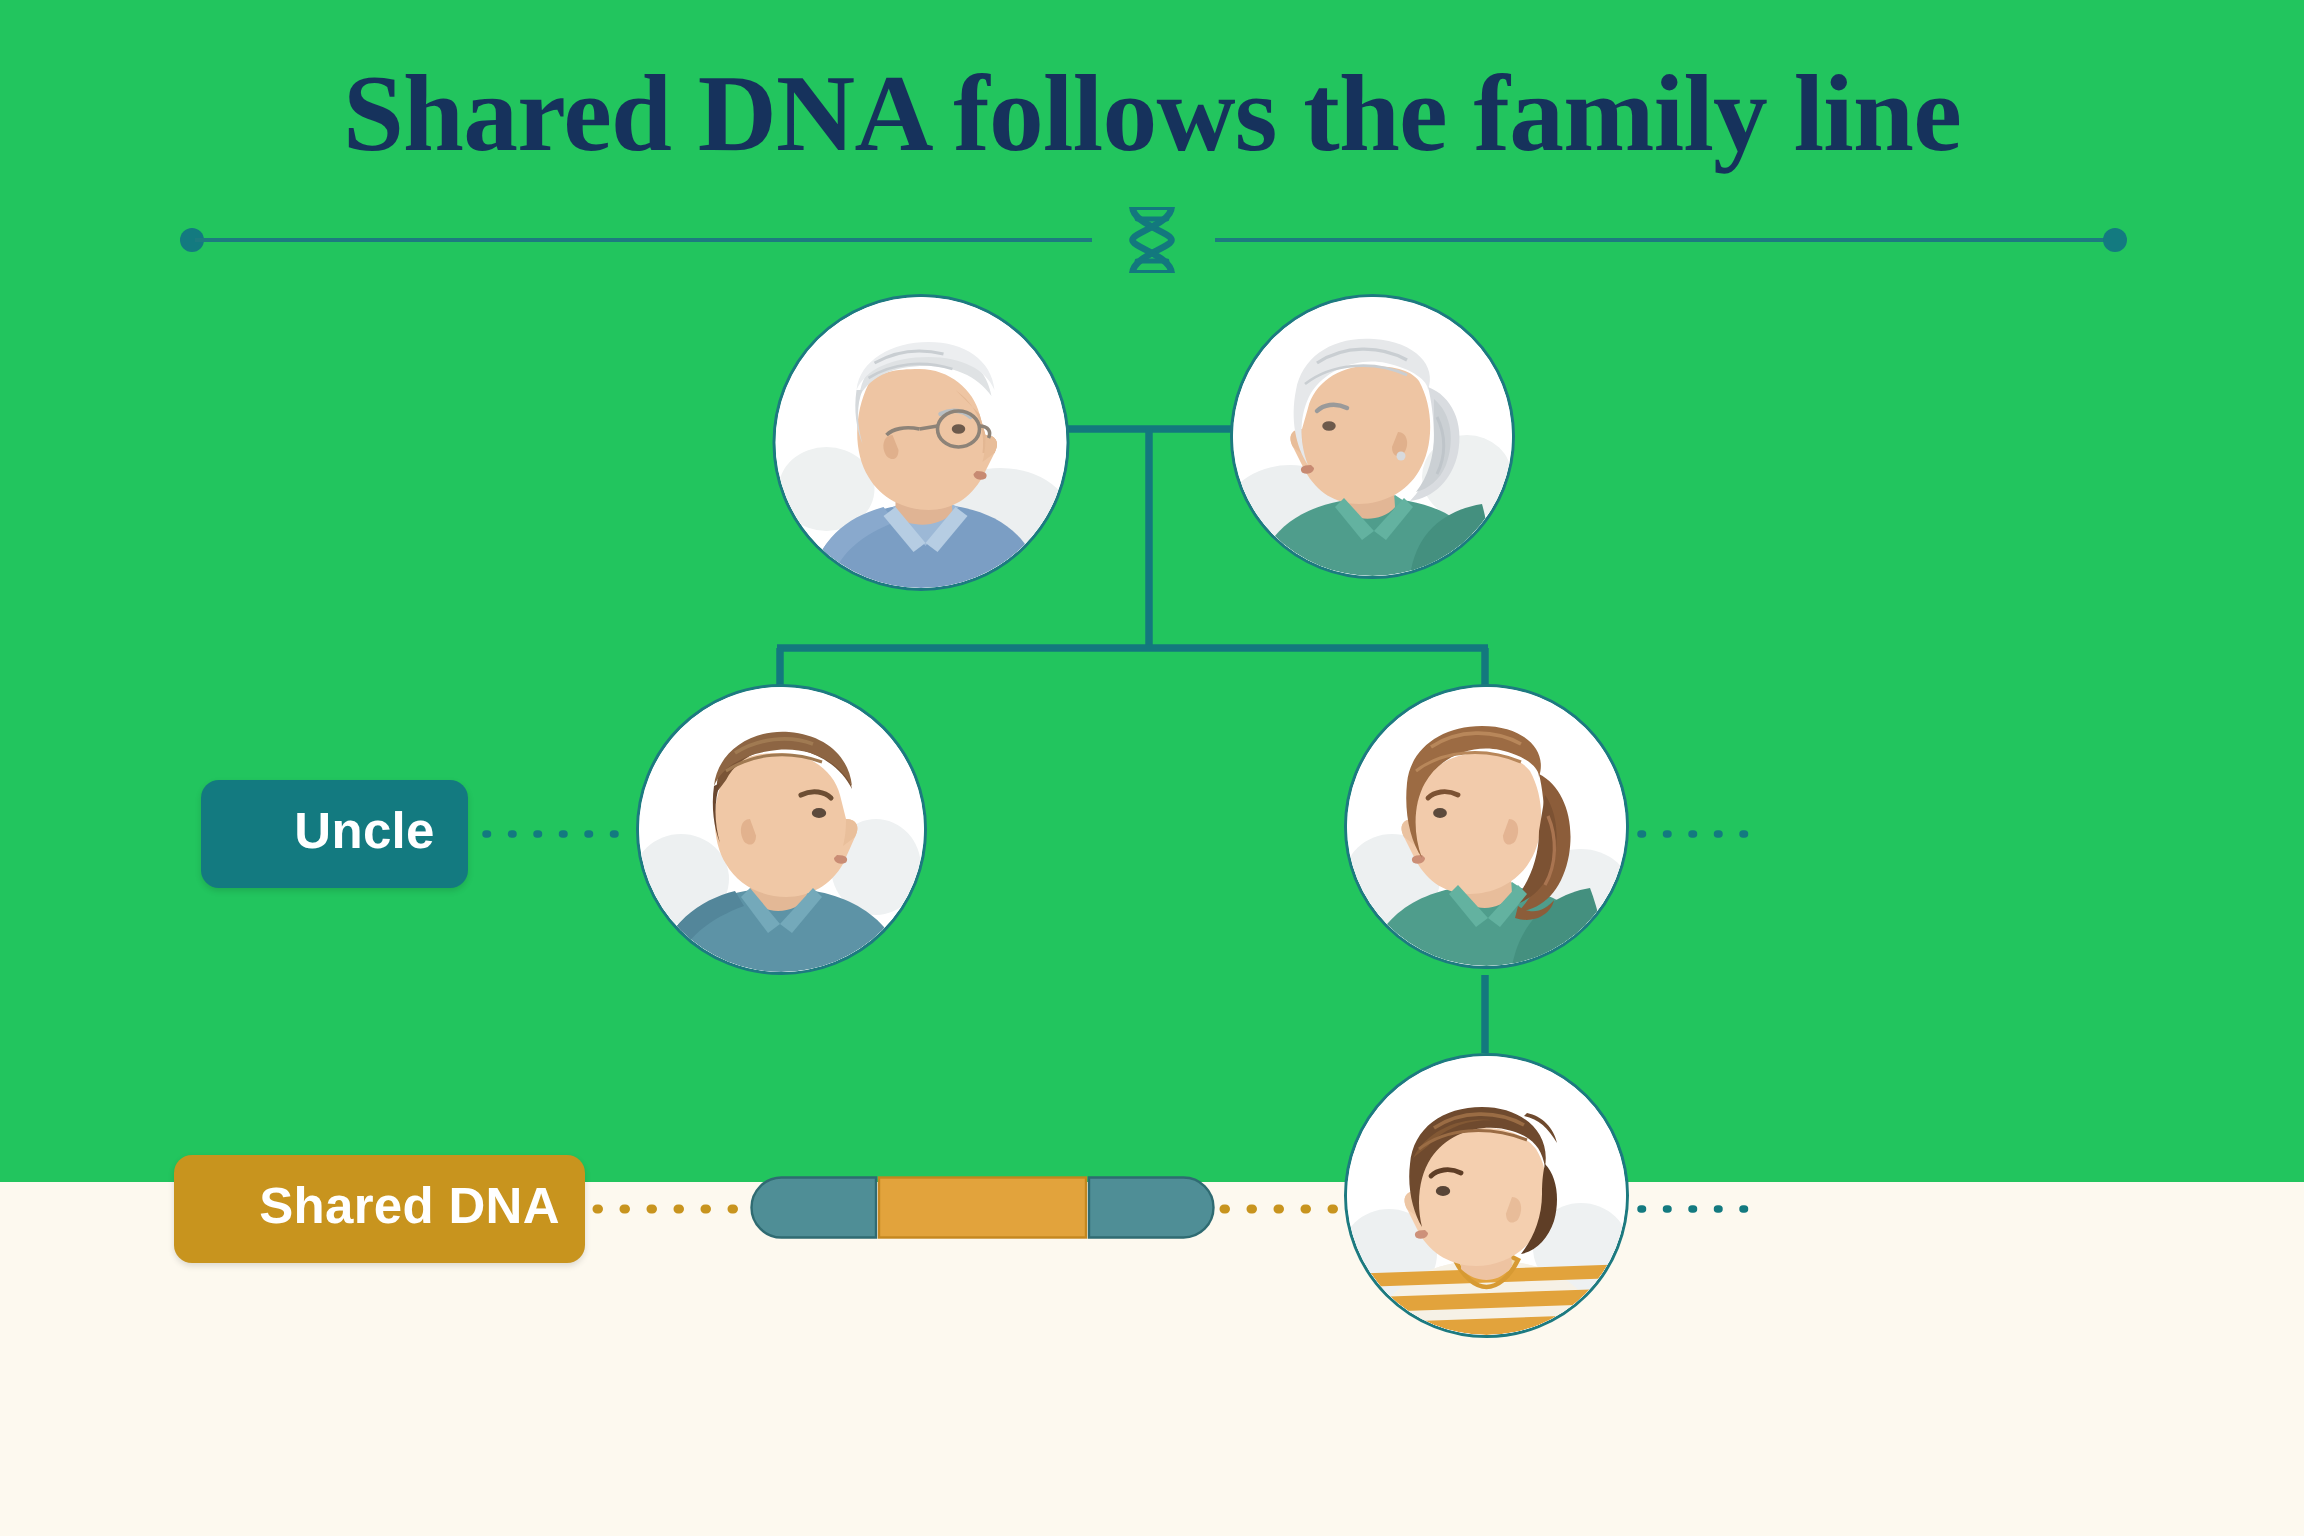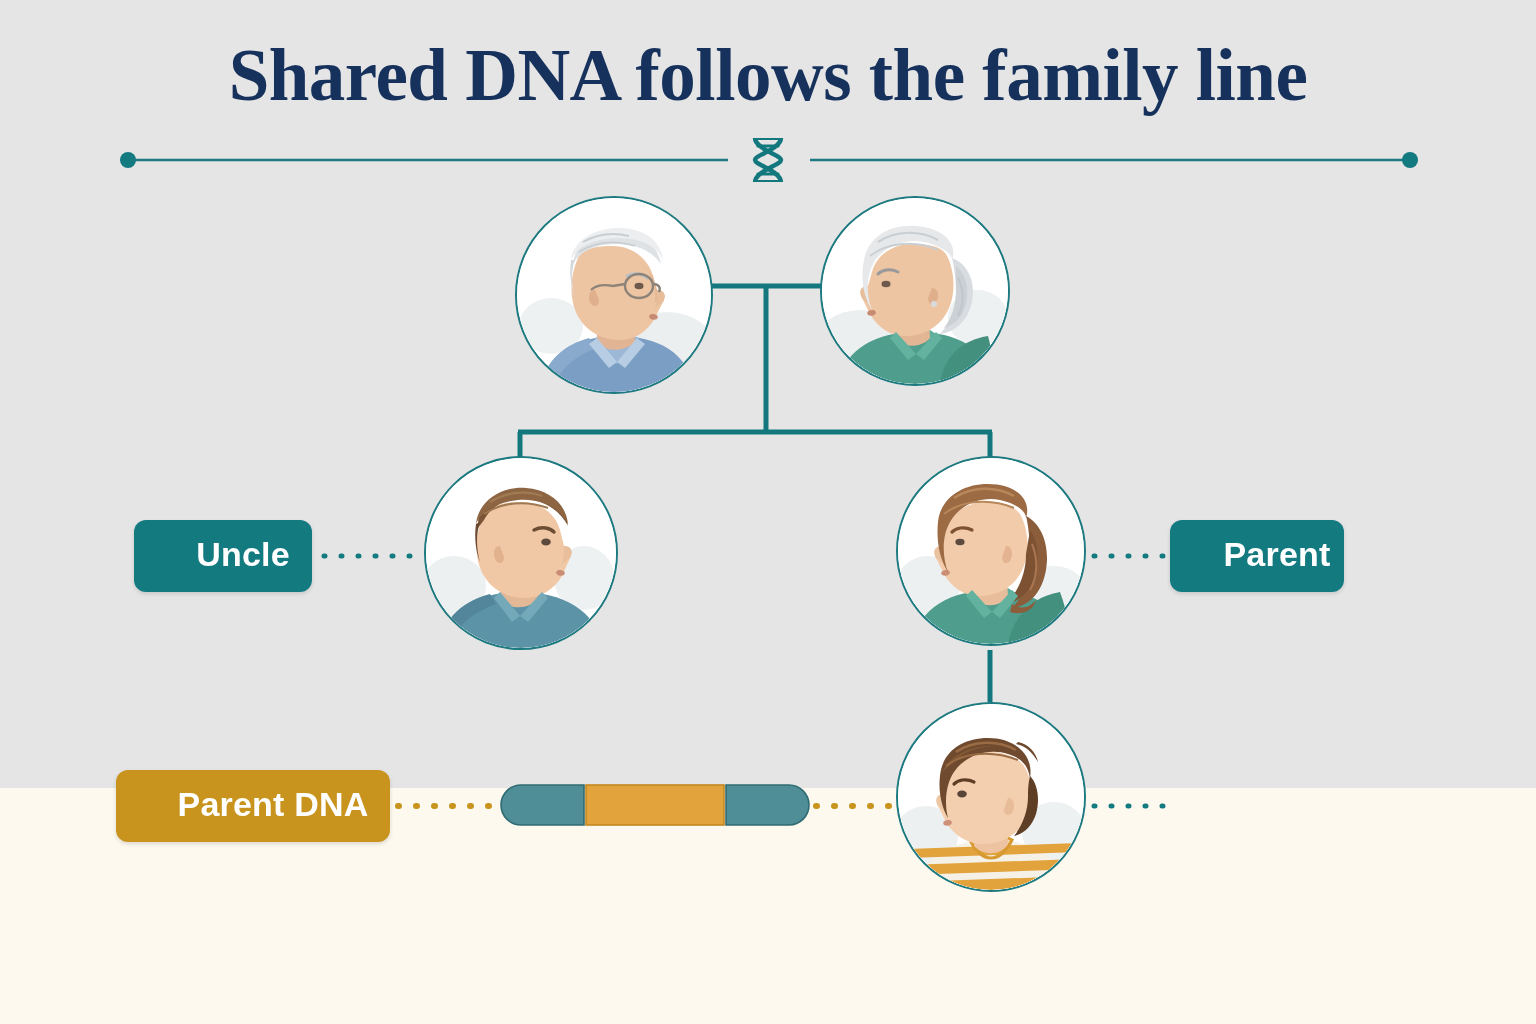--- a/index.html
+++ b/index.html
@@ -10,21 +10,21 @@
     width: 1536px;
     height: 1024px;
     background: #fdf9ef;
     font-family: "Liberation Sans", sans-serif;
     overflow: hidden;
   }
   #stage {
     position: relative;
     width: 1536px;
     height: 788px;
-    background: #e5e5e5;
+    background: #22c55e;
   }
 
   
   #title {
     position: absolute;
     left: 0;
     top: 34px;
     width: 1536px;
     text-align: center;
     font-family: "Liberation Serif", serif;
@@ -389,22 +389,19 @@
   <svg id="chromosome" viewBox="0 0 310 42">
     <path d="M 21,1 L 84,1 L 84,41 L 21,41 A 20,20 0 0 1 21,1 Z" fill="#4f8e96" stroke="#2f6b72" stroke-width="1.6"></path>
     <rect x="86" y="1" width="138" height="40" fill="#e2a33c" stroke="#c4871f" stroke-width="1.6"></rect>
     <path d="M 289,1 L 226,1 L 226,41 L 289,41 A 20,20 0 0 0 289,1 Z" fill="#4f8e96" stroke="#2f6b72" stroke-width="1.6"></path>
   </svg>
 
   <div class="chip teal" style="left:134px; top:520px; width:178px; height:72px;">
     <span>Uncle</span>
   </div>
 
-  <div class="chip teal" style="left:1170px; top:520px; width:174px; height:72px;">
-    <span>Parent</span>
-  </div>
 
   <div class="chip gold" style="left:116px; top:770px; width:274px; height:72px;">
-    <span>Parent DNA</span>
+    <span>Shared DNA</span>
   </div>
 
 
 </div>
 
 </body></html>

